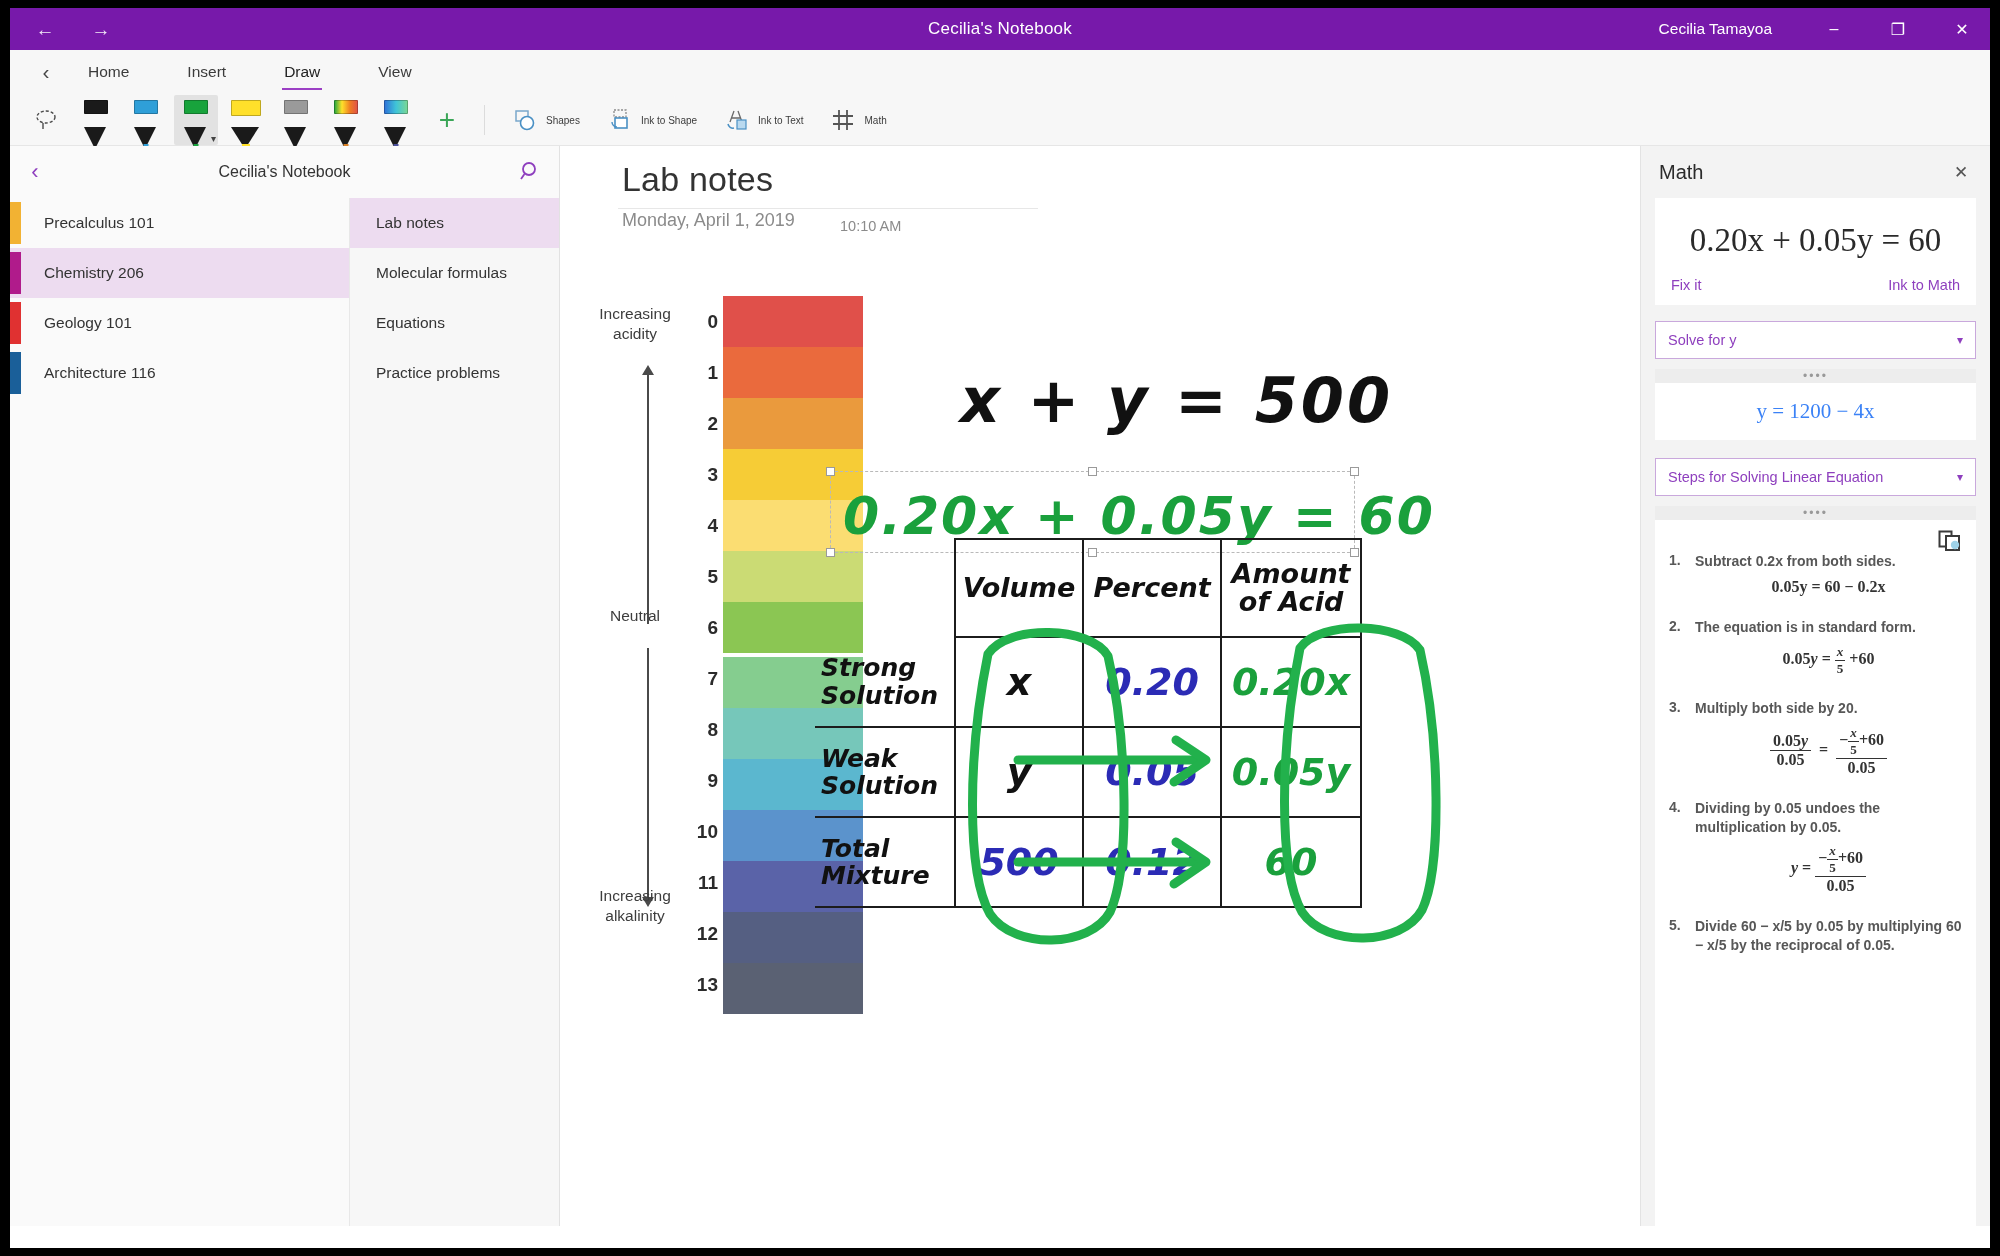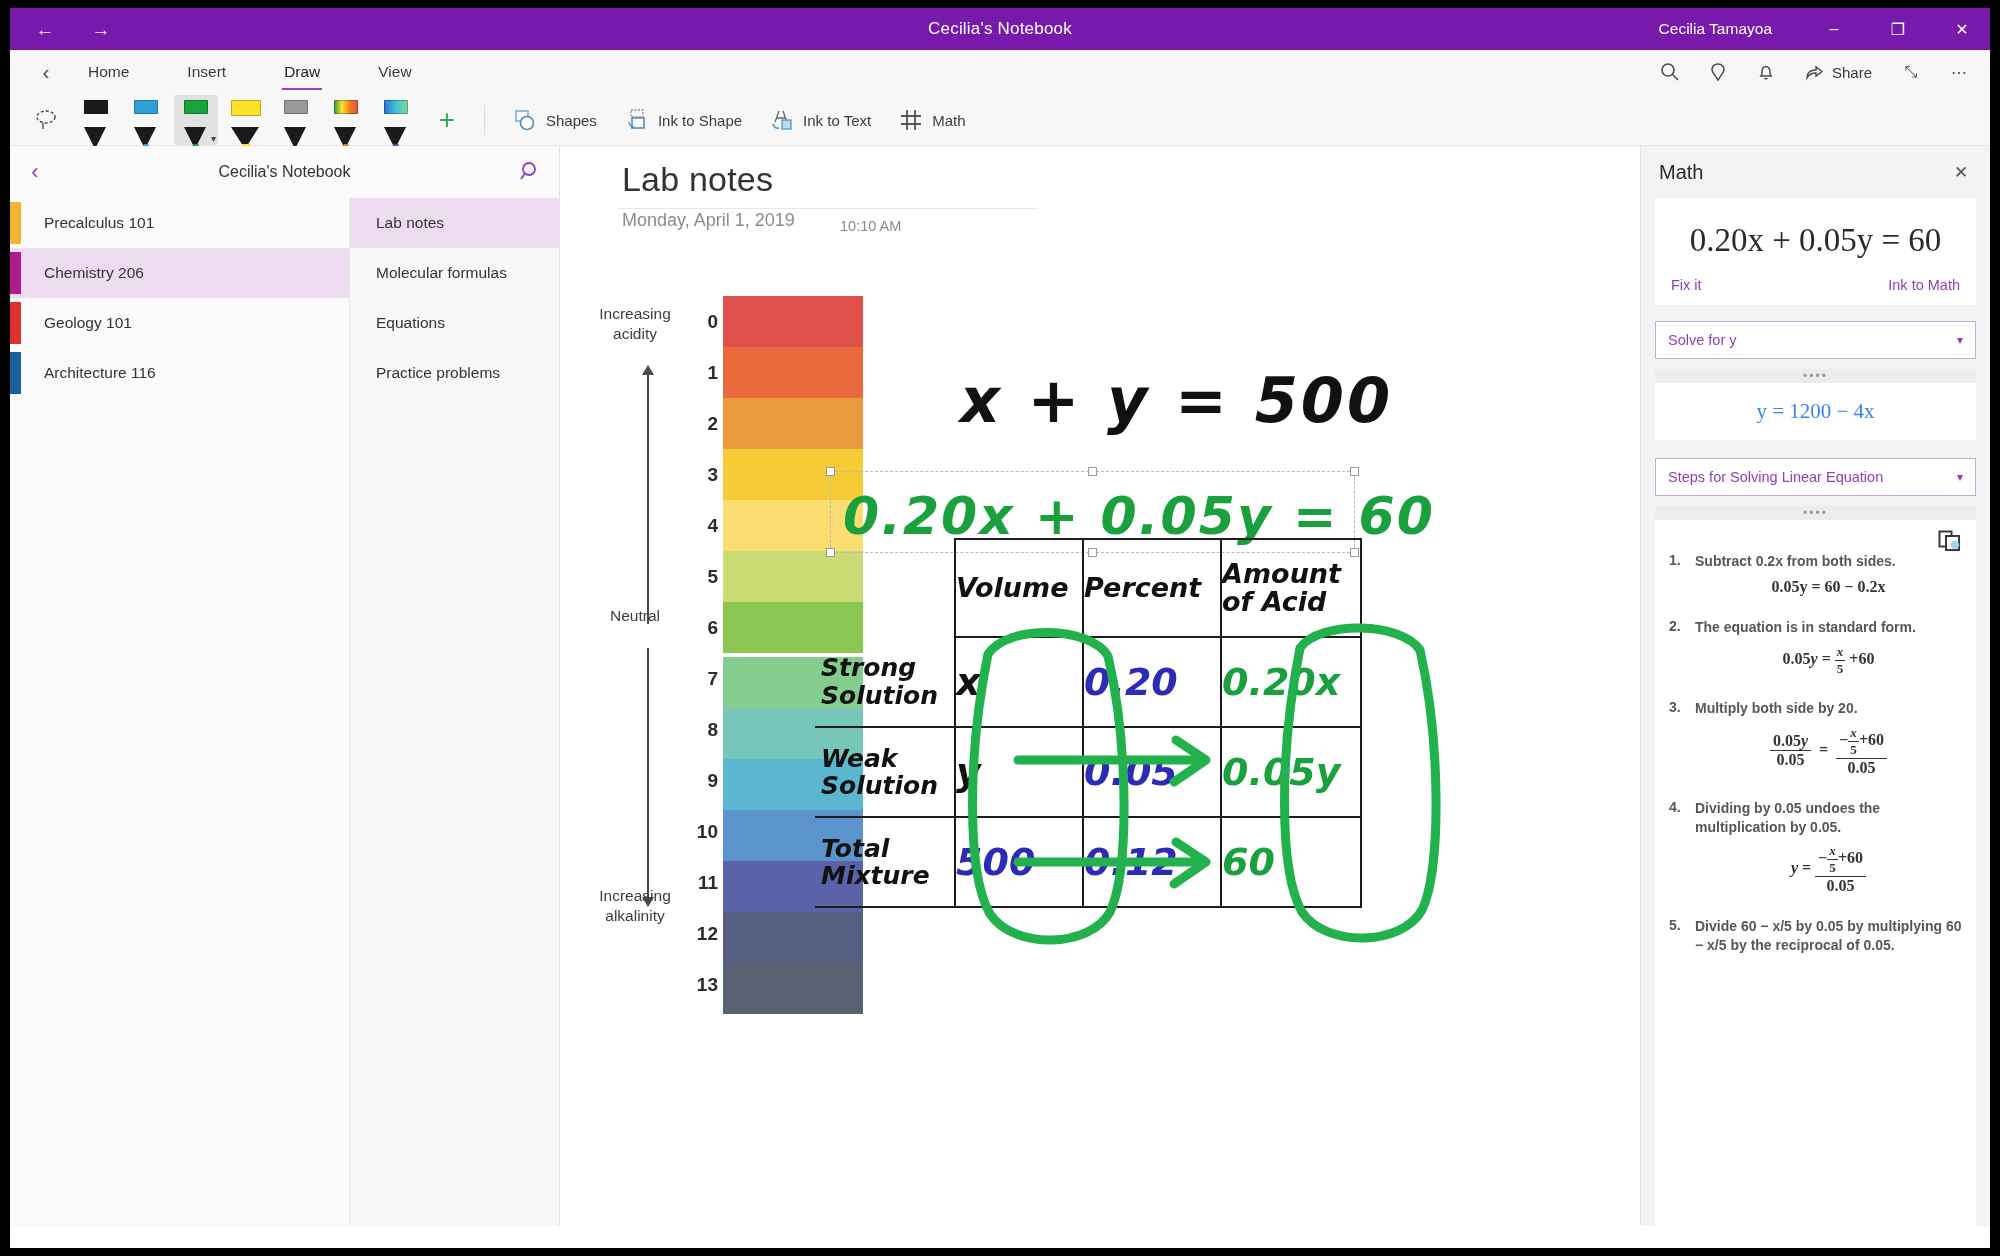--- a/index.html
+++ b/index.html
@@ -114,21 +114,21 @@
     position: absolute; right: 2px; bottom: 1px; font-size: 10px; color: #444;
   }
   .add-pen {
     width: 46px; height: 46px; display: flex; align-items: center;
     justify-content: center; color: #3aa657; font-size: 28px;
     font-weight: 300; cursor: pointer; margin-left: 6px;
   }
   .vsep { width: 1px; height: 30px; background: #dcdcdc; margin: 0 14px; }
   .ribbon-cmd {
     display: flex; align-items: center; gap: 9px; height: 44px;
-    padding: 0 14px; font-size: 15px; color: #3c3c3c; cursor: pointer;
+    padding: 0 14px; font-size: 10px; color: #3c3c3c; cursor: pointer;
     white-space: nowrap;
   }
 
   
   .body {
     position: absolute; left: 0; top: 138px; right: 0; bottom: 0;
     display: flex; background: #fff;
   }
 
   
@@ -233,21 +233,21 @@
   .ink-eq2 {
     left: 283px; top: 340px; font-size: 52px; color: #1aa03c; letter-spacing: 2px;
   }
 
   
   .ht { position: absolute; left: 255px; top: 392px; }
   .ht table { border-collapse: collapse; }
   .ht td {
     border: 2.5px solid #1c1c1c; padding: 0;
     font-family: "DejaVu Sans", sans-serif; font-weight: bold; font-style: italic;
-    color: #111;
+    text-align: center; color: #111;
   }
   .ht td.rowhdr {
     border: none; border-bottom: 2.5px solid #1c1c1c;
     text-align: left; padding-right: 16px; padding-left: 6px;
     font-size: 25px; line-height: 1.1; white-space: pre-line;
   }
   .ht td.corner { border: none; }
   .ht .colhdr { font-size: 27px; line-height: 1.05; height: 98px; white-space: pre-line; }
   .ht .cell { height: 90px; font-size: 38px; }
   .ht .blue { color: #2b2bb5; }
@@ -358,47 +358,20 @@
   </div>
 
   <div class="ribbon">
     <div class="tabrow">
       <div class="back-chevron">‹</div>
       <div class="tab">Home</div>
       <div class="tab">Insert</div>
       <div class="tab active">Draw</div>
       <div class="tab">View</div>
 
-      <div class="ribbon-right">
-        <div class="rb-icon">
-          <svg width="22" height="22" viewBox="0 0 22 22">
-              <circle cx="9" cy="9" r="6" fill="none" stroke="#4a4a4a" stroke-width="1.6"></circle>
-              <line x1="13.5" y1="13.5" x2="19" y2="19" stroke="#4a4a4a" stroke-width="1.6"></line>
-            </svg>
-        </div>
-        <div class="rb-icon">
-          <svg width="22" height="22" viewBox="0 0 22 22">
-              <path d="M11 3 C7.5 3 5 5.4 5 8.4 C5 11.2 8 14 11 19 C14 14 17 11.2 17 8.4 C17 5.4 14.5 3 11 3 Z" fill="none" stroke="#4a4a4a" stroke-width="1.5"></path>
-            </svg>
-        </div>
-        <div class="rb-icon">
-          <svg width="22" height="22" viewBox="0 0 22 22">
-              <path d="M6 15 L16 15 C16 15 15 13.8 15 11 C15 7.5 13.4 5.6 11 5.6 C8.6 5.6 7 7.5 7 11 C7 13.8 6 15 6 15 Z" fill="none" stroke="#4a4a4a" stroke-width="1.5"></path>
-              <path d="M9.6 17 C10 18 12 18 12.4 17" fill="none" stroke="#4a4a4a" stroke-width="1.4"></path>
-            </svg>
-        </div>
-        <div class="rb-share">
-          <svg width="20" height="20" viewBox="0 0 20 20">
-              <path d="M2 16 C2 10 6 8 11 8 L11 5 L17 9.5 L11 14 L11 11 C6.5 11 4 12.5 2 16 Z" fill="none" stroke="#4a4a4a" stroke-width="1.4"></path>
-            </svg>
-          <span>Share</span>
-        </div>
-        <div class="rb-icon">⤡</div>
-        <div class="rb-icon">⋯</div>
-      </div>
     </div>
 
     <div class="pentools">
       <div class="tool-lasso">
         <svg width="26" height="26" viewBox="0 0 26 26">
             <ellipse cx="13" cy="10" rx="9" ry="6" fill="none" stroke="#4a4a4a" stroke-width="1.4" stroke-dasharray="3 2"></ellipse>
             <path d="M10 16 L10 22" stroke="#4a4a4a" stroke-width="1.4"></path>
           </svg>
       </div>
 

